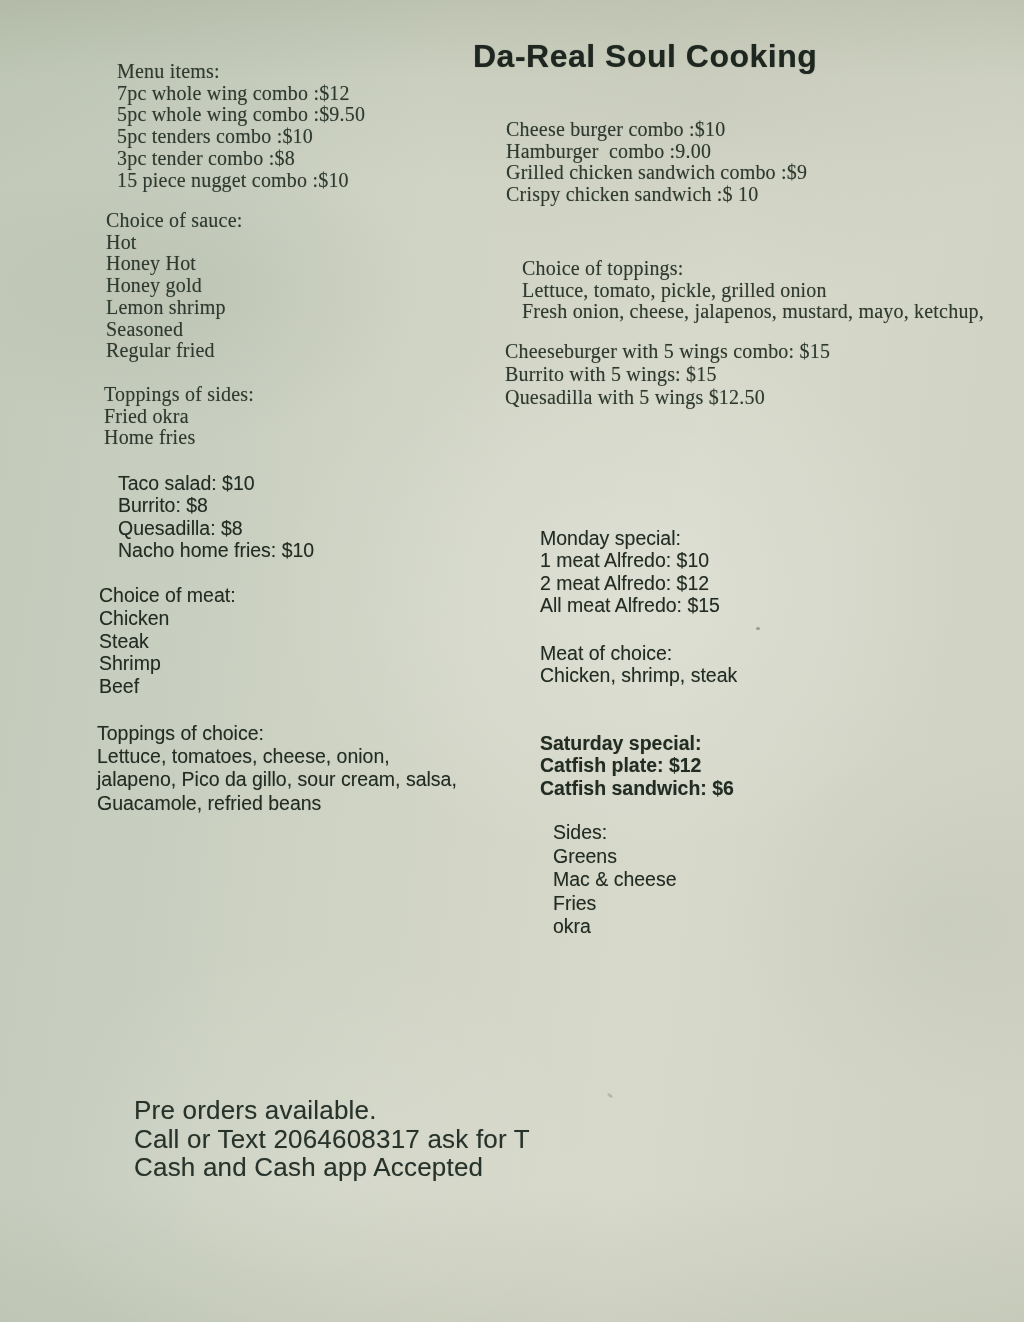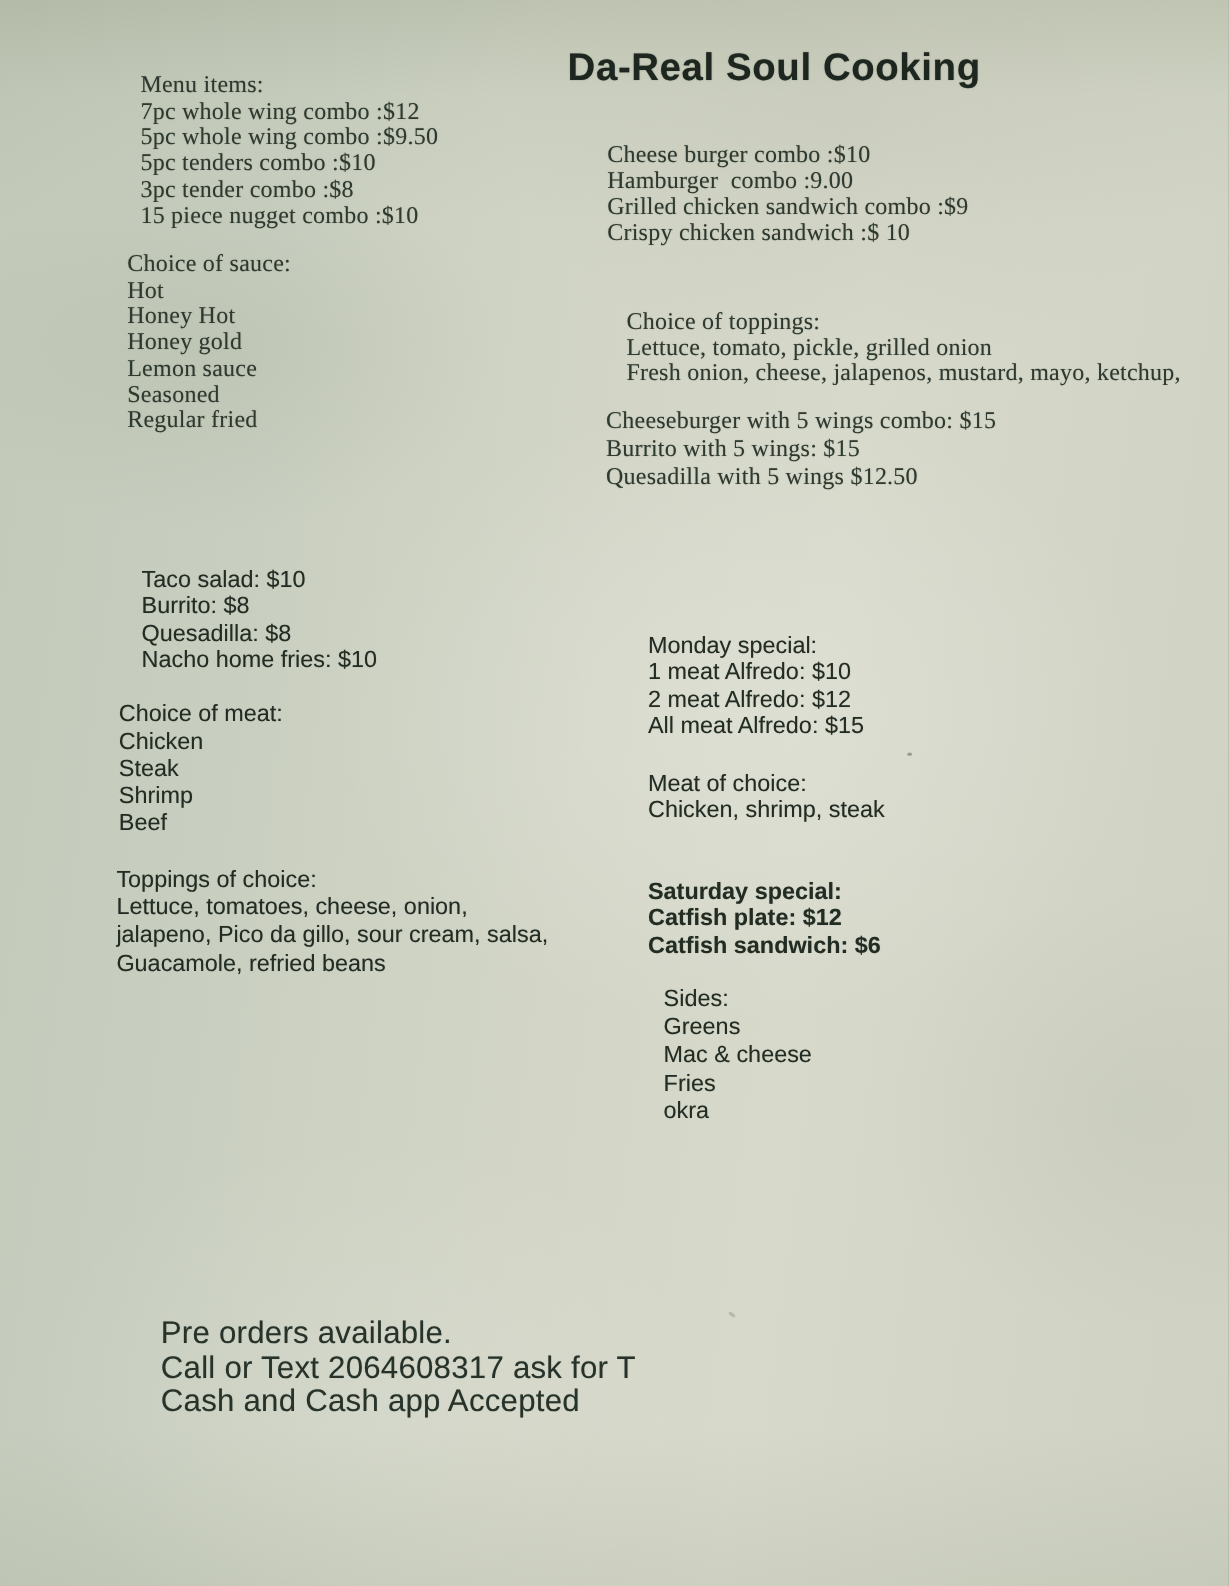--- a/index.html
+++ b/index.html
@@ -93,22 +93,23 @@
 </head>
 <body>
 
 <div class="page">
   <div class="texture"></div>
 
   <div class="title">Da-Real Soul Cooking</div>
 
   <div class="sec serif" id="sec-menu-items"><div class="line">Menu items:</div><div class="line">7pc whole wing combo :$12</div><div class="line">5pc whole wing combo :$9.50</div><div class="line">5pc tenders combo :$10</div><div class="line">3pc tender combo :$8</div><div class="line">15 piece nugget combo :$10</div></div>
 
-  <div class="sec serif" id="sec-sauce"><div class="line">Choice of sauce:</div><div class="line">Hot</div><div class="line">Honey Hot</div><div class="line">Honey gold</div><div class="line">Lemon sauce</div><div class="line">Seasoned</div><div class="line">Regular fried</div></div>
+  <div class="sec serif" id="sec-sauce"><div class="line">Choice of sauce:</div><div class="line">Hot</div><div class="line">Honey Hot</div><div class="line">Honey gold</div><div class="line">Lemon shrimp</div><div class="line">Seasoned</div><div class="line">Regular fried</div></div>
 
+  <div class="sec serif" id="sec-toppings-sides"><div class="line">Toppings of sides:</div><div class="line">Fried okra</div><div class="line">Home fries</div></div>
 
   <div class="sec sans" id="sec-texmex"><div class="line">Taco salad: $10</div><div class="line">Burrito: $8</div><div class="line">Quesadilla: $8</div><div class="line">Nacho home fries: $10</div></div>
 
   <div class="sec sans" id="sec-meat"><div class="line">Choice of meat:</div><div class="line">Chicken</div><div class="line">Steak</div><div class="line">Shrimp</div><div class="line">Beef</div></div>
 
   <div class="sec sans" id="sec-toppings-choice"><div class="line">Toppings of choice:</div><div class="line">Lettuce, tomatoes, cheese, onion,</div><div class="line">jalapeno, Pico da gillo, sour cream, salsa,</div><div class="line">Guacamole, refried beans</div></div>
 
   <div class="sec serif" id="sec-burgers"><div class="line">Cheese burger combo :$10</div><div class="line">Hamburger  combo :9.00</div><div class="line">Grilled chicken sandwich combo :$9</div><div class="line">Crispy chicken sandwich :$ 10</div></div>
 
   <div class="sec serif" id="sec-burger-toppings"><div class="line">Choice of toppings:</div><div class="line">Lettuce, tomato, pickle, grilled onion</div><div class="line">Fresh onion, cheese, jalapenos, mustard, mayo, ketchup,</div></div>

